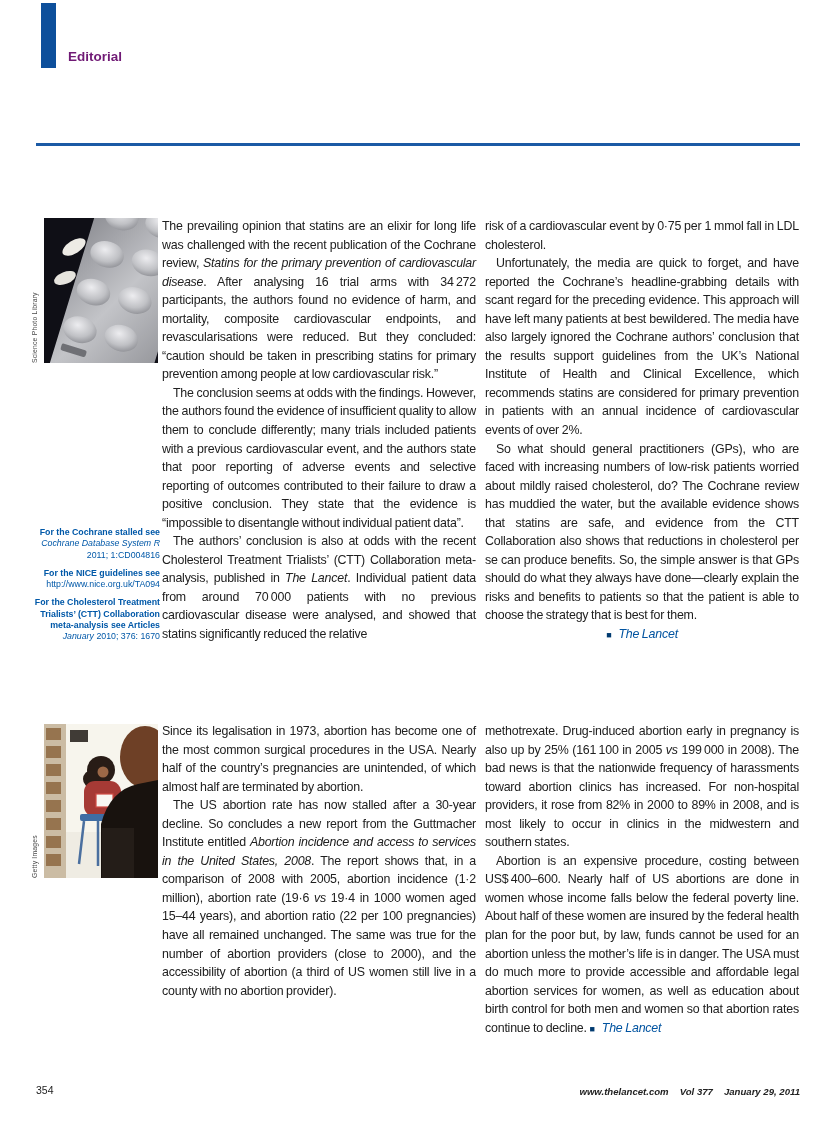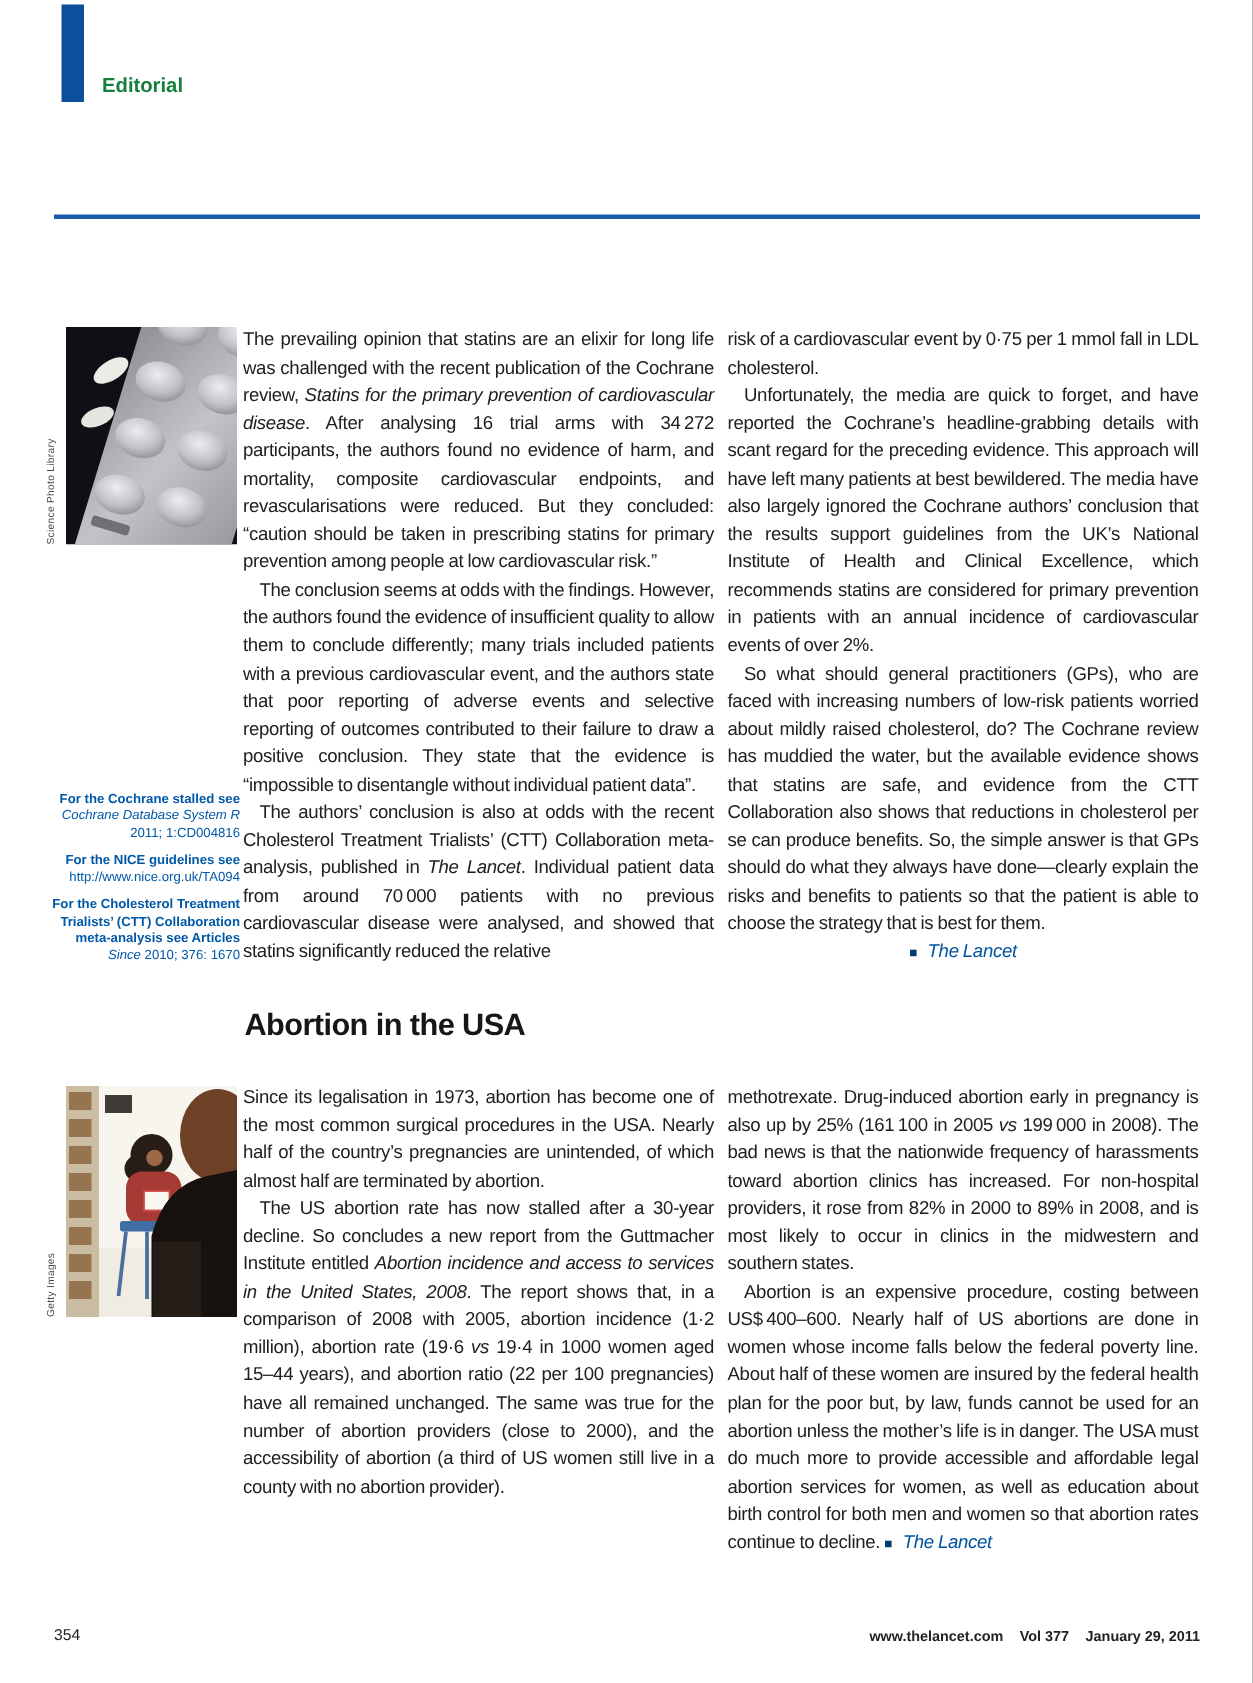--- a/index.html
+++ b/index.html
@@ -1,20 +1,20 @@
 <!DOCTYPE html>
 <html><head>
 <meta charset="utf-8">
 <style>
   html,body{margin:0;padding:0;background:#888;}
   .page{position:relative;width:835px;height:1122px;background:#ffffff;
         font-family:"Liberation Sans",sans-serif;overflow:hidden;}
   
   .corner-bar{position:absolute;left:41px;top:3px;width:15px;height:65px;background:#0d4f9b;}
-  .editorial-label{position:absolute;left:68px;top:49px;font-size:13.5px;font-weight:bold;color:#15803d;}
+  .editorial-label{position:absolute;left:68px;top:49px;font-size:13.5px;font-weight:bold;color:#701a75;}
   .top-rule{position:absolute;left:36px;top:143px;width:764px;height:2.6px;background:#1b5aa5;}
   
   .art-title{position:absolute;left:163px;font-size:20.5px;font-weight:bold;color:#161616;letter-spacing:-0.4px;}
   #title-statins{top:176px;}
   #title-abortion{top:672px;}
   
   .cols{position:absolute;left:162px;width:637px;display:flex;gap:9px;}
   #cols-statins{top:217px;}
   #cols-abortion{top:722px;}
   .col{width:314px;}
@@ -39,21 +39,21 @@
   .margin-notes{position:absolute;left:34px;width:126px;text-align:right;color:#0058a8;
                 font-size:8.8px;line-height:11.3px;}
   #notes-statins{top:527px;}
   #notes-abortion{top:1004px;}
   .note-group{margin-bottom:7px;}
   .note-line{white-space:nowrap;}
   .lk{color:#0058a8;}
   
   .page-num{position:absolute;left:36px;top:1084px;font-size:10.5px;font-weight:normal;color:#222;}
   .footer-right{position:absolute;right:35px;top:1086px;font-size:9.6px;font-weight:bold;color:#222;}
-  .footer-right span{margin-left:11px;}
+  .footer-right span{margin-left:11px;font-style:italic;}
 </style>
 </head>
 <body>
 
 <div class="page">
 
   <div class="corner-bar"></div>
   <div class="editorial-label">Editorial</div>
   <div class="top-rule"></div>
 
@@ -112,25 +112,24 @@
         <div class="note-line"><span>2011; 1:CD004816</span></div>
       </div>
       <div class="note-group">
         <div class="note-line"><span class="bd">For the NICE guidelines see</span></div>
         <div class="note-line"><span class="lk">http://www.nice.org.uk/TA094</span></div>
       </div>
       <div class="note-group">
         <div class="note-line"><span class="bd">For the Cholesterol Treatment</span></div>
         <div class="note-line"><span class="bd">Trialists’ (CTT) Collaboration</span></div>
         <div class="note-line"><span class="bd">meta-analysis see </span><span class="bd pink lk">Articles</span></div>
-        <div class="note-line"><span class="it">Since</span><span> 2010; 376: 1670</span></div>
+        <div class="note-line"><span class="it">January</span><span> 2010; 376: 1670</span></div>
       </div>
     </div>
 
-  <div class="art-title" id="title-abortion">Abortion in the USA</div>
 
   <div class="photo" id="photo-abortion">
     <svg width="114" height="154" viewBox="0 0 114 154">
       <rect width="114" height="154" fill="#efece3"></rect>
       <rect x="22" y="0" width="92" height="108" fill="#f7f5ed"></rect>
       <rect x="0" y="0" width="22" height="154" fill="#cbbca4"></rect>
       <g fill="#96744f">
         <rect x="2" y="4" width="15" height="12"></rect>
           <rect x="2" y="22" width="15" height="12"></rect>
         <rect x="2" y="40" width="15" height="12"></rect>

